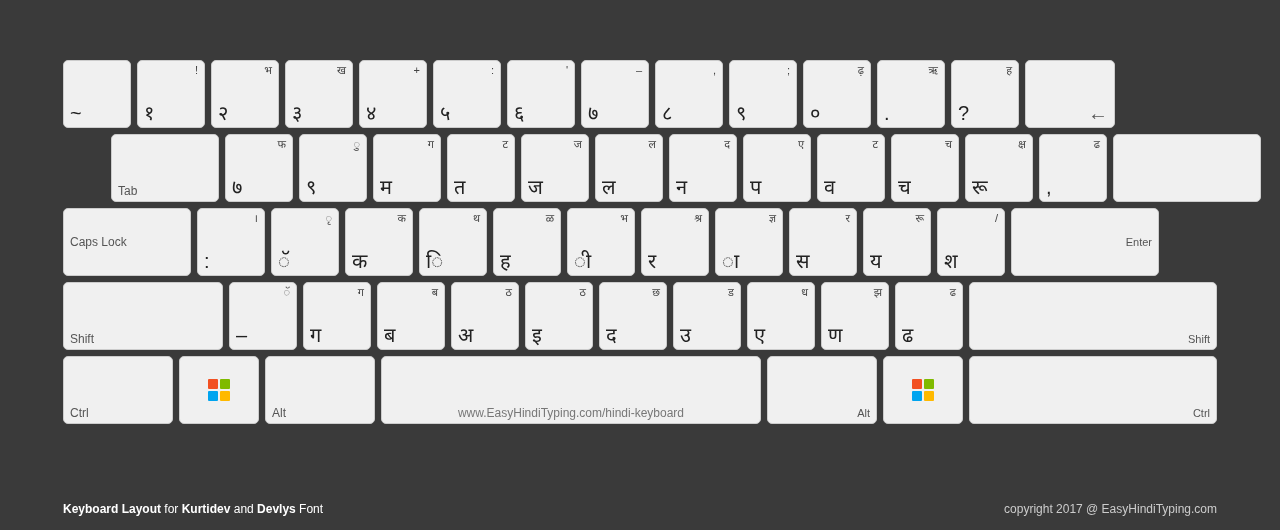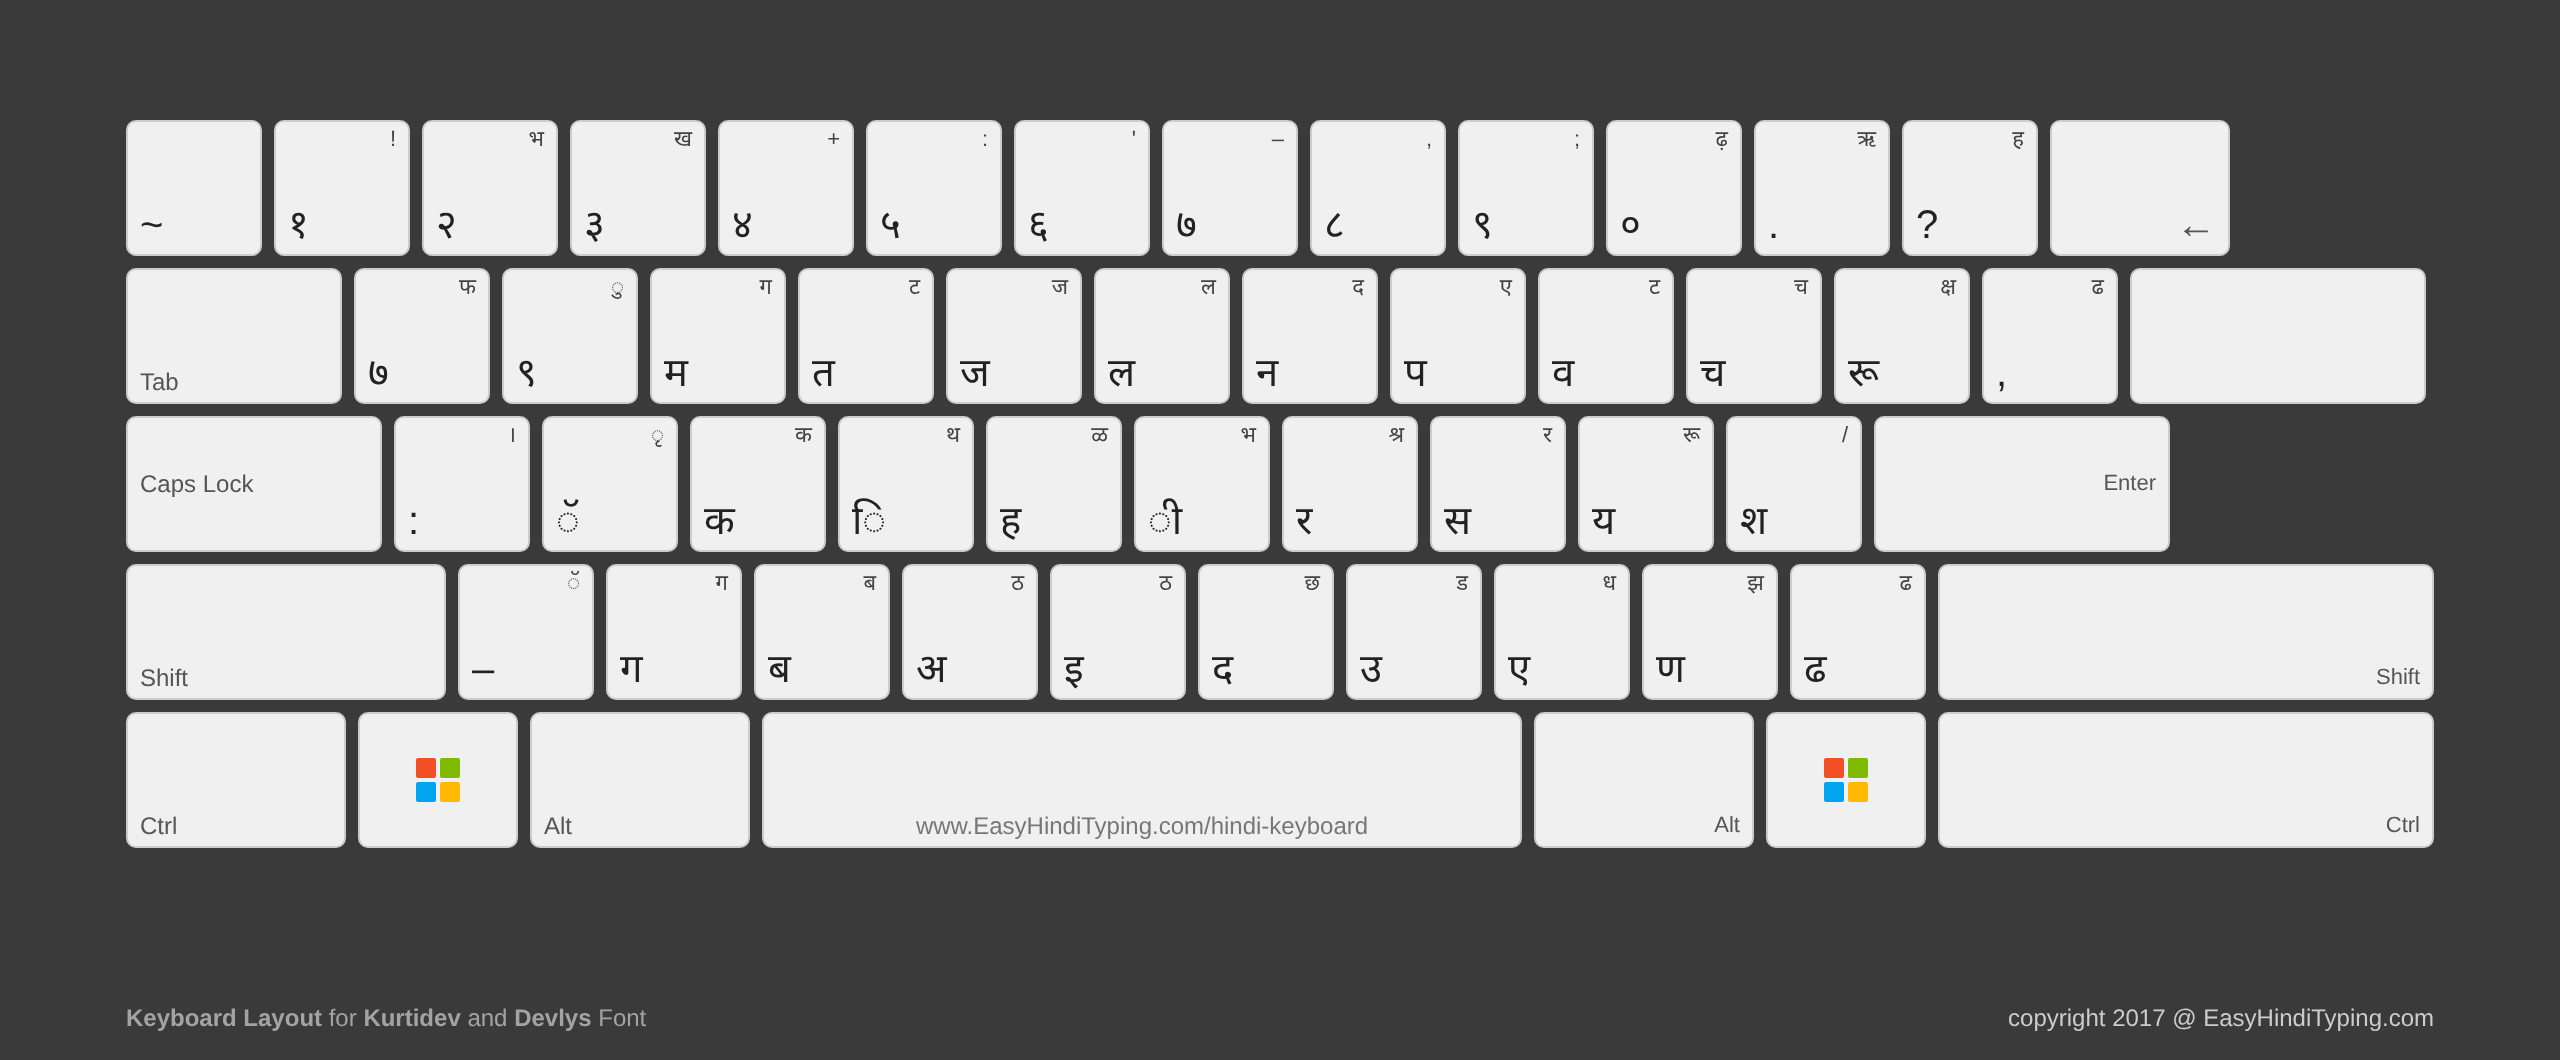--- a/index.html
+++ b/index.html
@@ -83,21 +83,21 @@
       align-self: flex-end;
       line-height: 1;
     }
     .devanagari { font-size: 18px; }
     .devanagari-sm { font-size: 14px; }
     .footer-left {
       position: absolute;
       bottom: 14px;
       left: 63px;
       font-size: 12px;
-      color: #a3a3a3;
+      color: #ffffff;
     }
     .footer-left span { font-weight: bold; }
     .footer-right {
       position: absolute;
       bottom: 14px;
       right: 63px;
       font-size: 12px;
       color: #ccc;
     }
     .win-icon {
@@ -175,21 +175,21 @@
     <div class="key">
       <span class="top-char devanagari-sm">ह</span>
       <span class="main-char">?</span>
     </div>
     <div class="key backspace" style="min-width:90px;justify-content:flex-end;align-items:flex-end;">
       <span class="bottom-label" style="font-size:20px;">←</span>
     </div>
   </div>
 
   <div class="key-row">
-    <div class="key tab" style="justify-content:flex-end;">
+    <div class="key tab" style="justify-content:flex-end;margin-left:48px;">
       <span class="label">Tab</span>
     </div>
     <div class="key">
       <span class="top-char devanagari-sm">फ</span>
       <span class="main-char devanagari">७</span>
     </div>
     <div class="key">
       <span class="top-char devanagari-sm">ु</span>
       <span class="main-char devanagari">९</span>
     </div>
@@ -261,20 +261,24 @@
       <span class="top-char devanagari-sm">ळ</span>
       <span class="main-char devanagari">ह</span>
     </div>
     <div class="key">
       <span class="top-char devanagari-sm">भ</span>
       <span class="main-char devanagari">ी</span>
     </div>
     <div class="key">
       <span class="top-char devanagari-sm">श्र</span>
       <span class="main-char devanagari">र</span>
+    </div>
+    <div class="key">
+      <span class="top-char devanagari-sm">ज्ञ</span>
+      <span class="main-char devanagari">ा</span>
     </div>
     <div class="key">
       <span class="top-char devanagari-sm">र</span>
       <span class="main-char devanagari">स</span>
     </div>
     <div class="key">
       <span class="top-char devanagari-sm">रू</span>
       <span class="main-char devanagari">य</span>
     </div>
     <div class="key">

